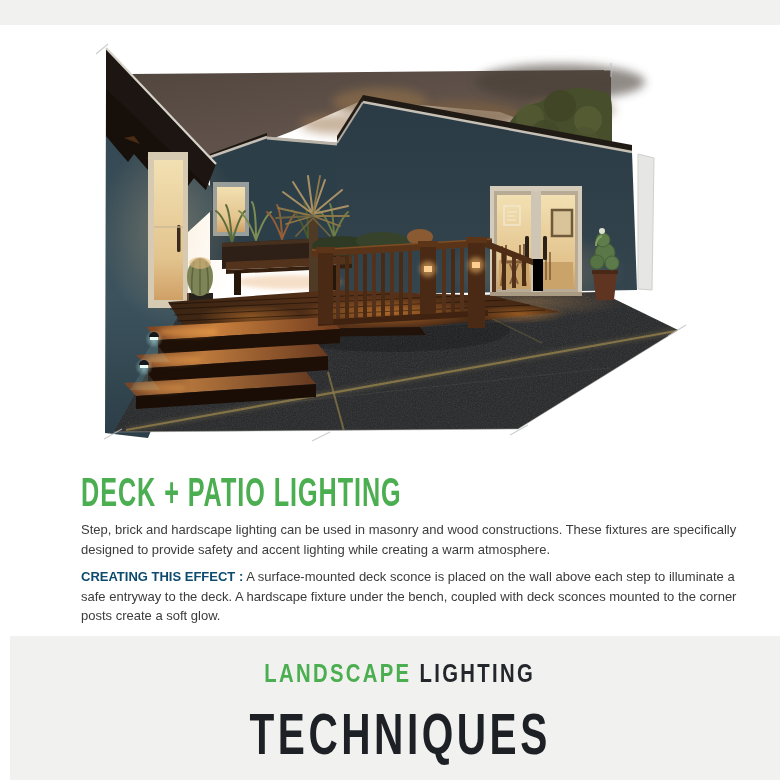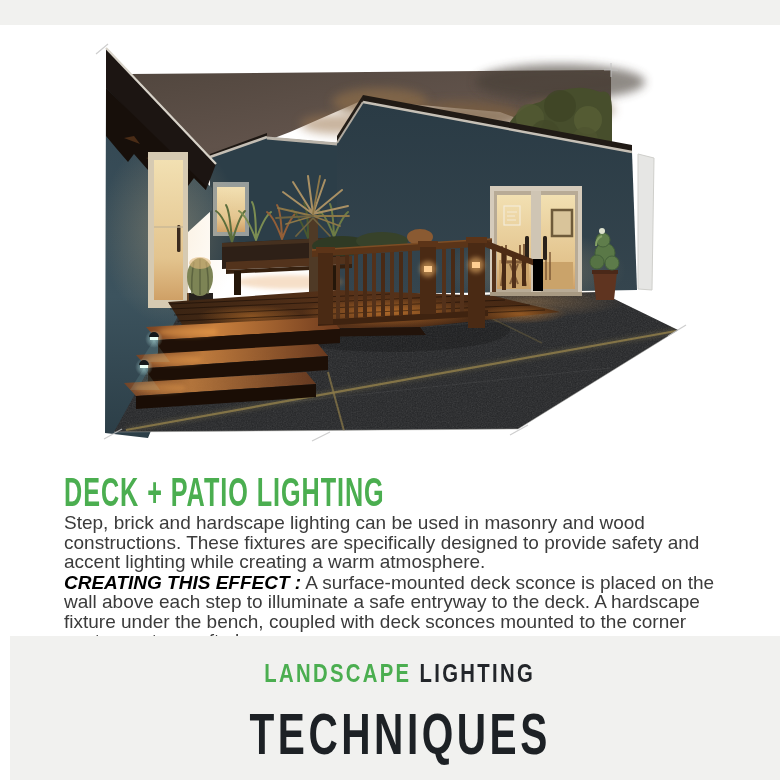--- a/index.html
+++ b/index.html
@@ -1,25 +1,25 @@
 <!DOCTYPE html>
 <html><head>
 <meta charset="utf-8">
 <style>
   html,body{margin:0;padding:0;background:#ffffff;}
   .page{position:relative;width:780px;height:780px;background:#ffffff;overflow:hidden;
         font-family:"Liberation Sans",sans-serif;}
   .top-strip{position:absolute;left:0;top:0;width:780px;height:25px;background:#f1f1ef;}
   .hero{position:absolute;left:90px;top:40px;width:610px;height:420px;}
-  .article{position:absolute;left:64px;top:472px;width:660px;}
+  .article{position:absolute;left:81px;top:472px;width:660px;}
   .headline{color:#4bae50;font-weight:700;font-size:40px;line-height:40px;
             display:inline-block;transform:scaleX(.63);transform-origin:left center;
             letter-spacing:1.5px;white-space:nowrap;}
-  .para{color:#3b3b3b;font-size:19px;line-height:19.5px;margin-top:1px;}
-  .para b{color:#000000;font-style:italic;}
+  .para{color:#3b3b3b;font-size:13px;line-height:19.5px;margin-top:8px;}
+  .para b{color:#0c4a6e;}
   .footer{position:absolute;left:10px;top:636px;width:780px;height:144px;background:#f1f1ef;
           text-align:center;}
   .brand-line{margin-top:22px;line-height:30px;white-space:nowrap;}
   .brand-inner{display:inline-block;transform:scaleX(.78);transform-origin:center;
                font-weight:700;font-size:26px;letter-spacing:3px;}
   .brand-green{color:#4bae50;}
   .brand-dark{color:#23262a;}
   .tech-line{line-height:52px;margin-top:16px;white-space:nowrap;}
   .tech-inner{display:inline-block;transform:scaleX(.70);transform-origin:center;
               font-weight:700;font-size:58px;letter-spacing:5px;color:#1d2125;}

